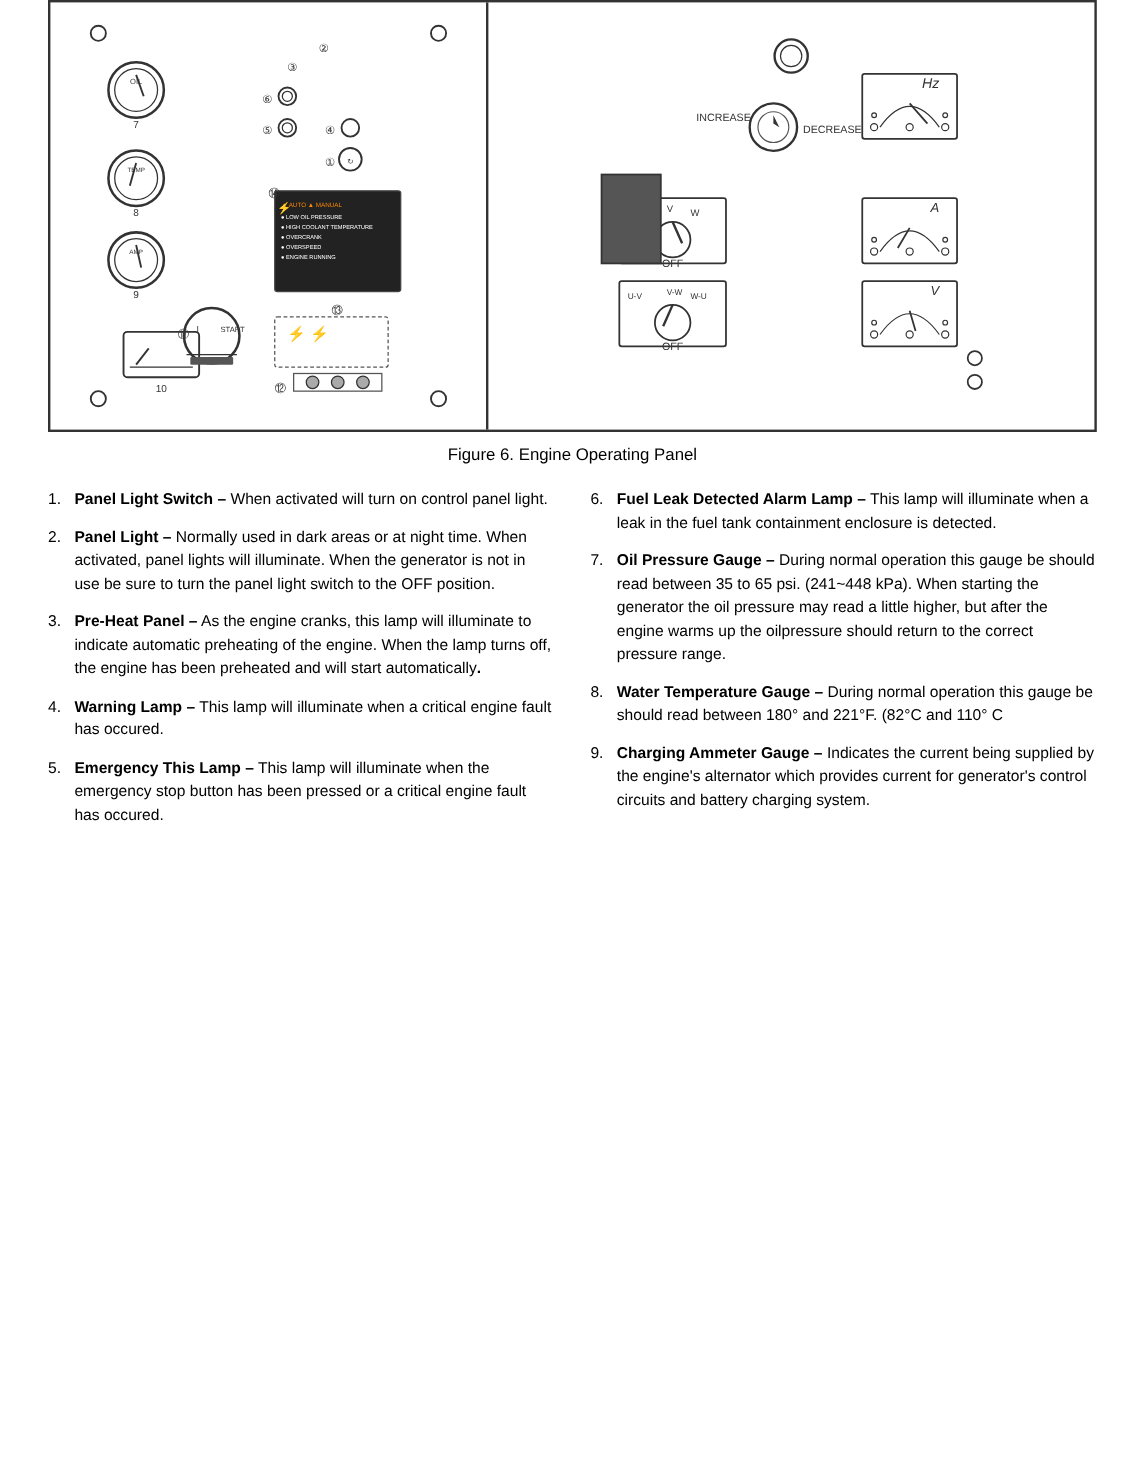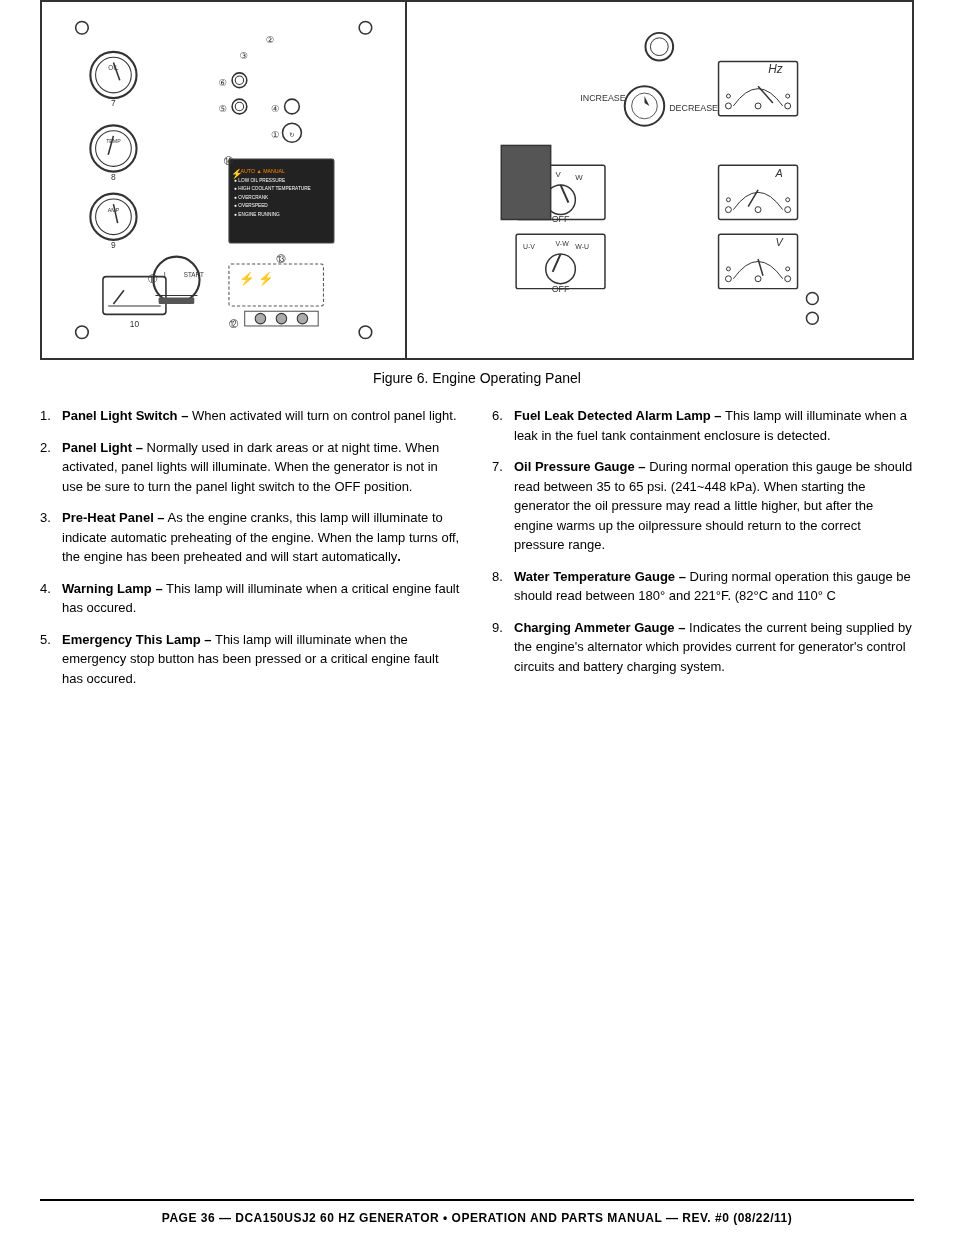--- a/index.html
+++ b/index.html
@@ -356,17 +356,14 @@
           <span class="item-content"><strong>Water Temperature Gauge –</strong> During normal operation this gauge be should read between 180° and 221°F. (82°C and 110° C</span>
         </li>
         <li>
           <span class="num">9.</span>
           <span class="item-content"><strong>Charging Ammeter Gauge –</strong> Indicates the current being supplied by the engine's alternator which provides current for generator's control circuits and battery charging system.</span>
         </li>
       </ol>
     </div>
   </div>
 
-  <div class="page-footer">
-    <span>PAGE 36 — DCA150USJ2 60 HZ GENERATOR • OPERATION AND PARTS MANUAL — REV. #0 (08/22/11)</span>
-  </div>
 
 </div>
 
 </body></html>

